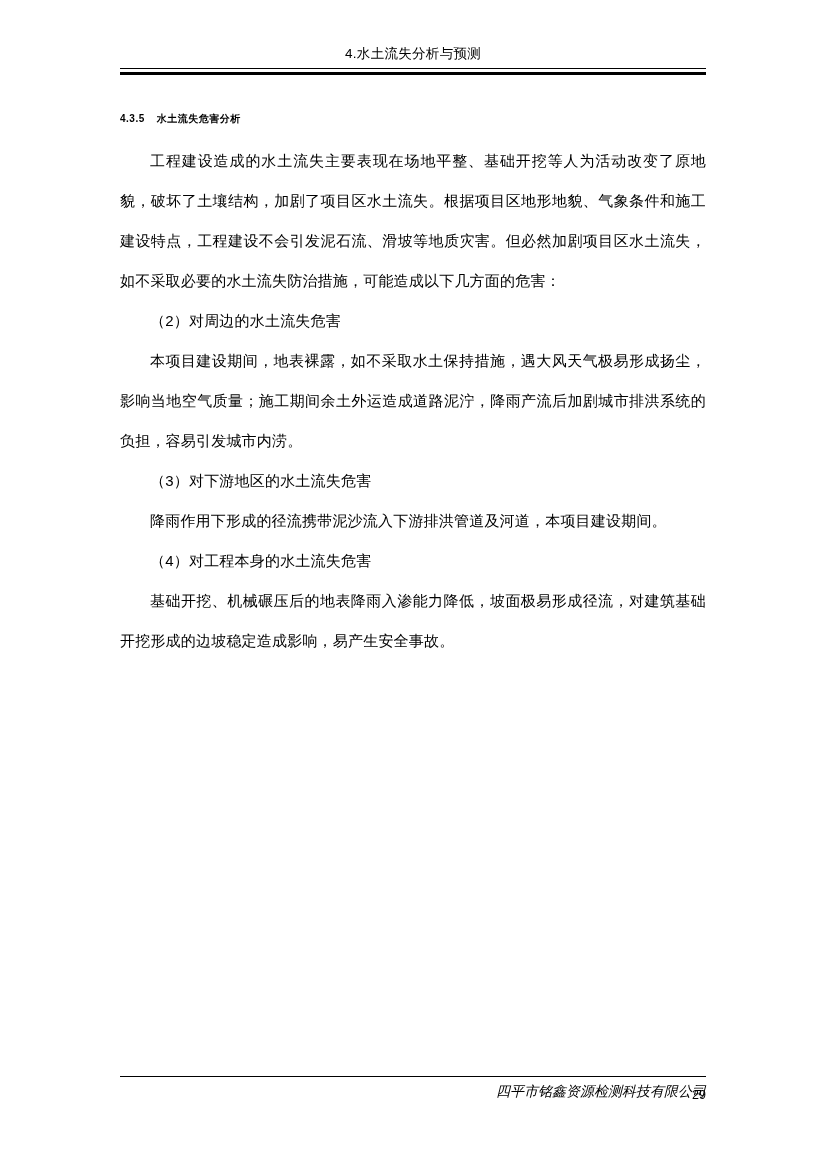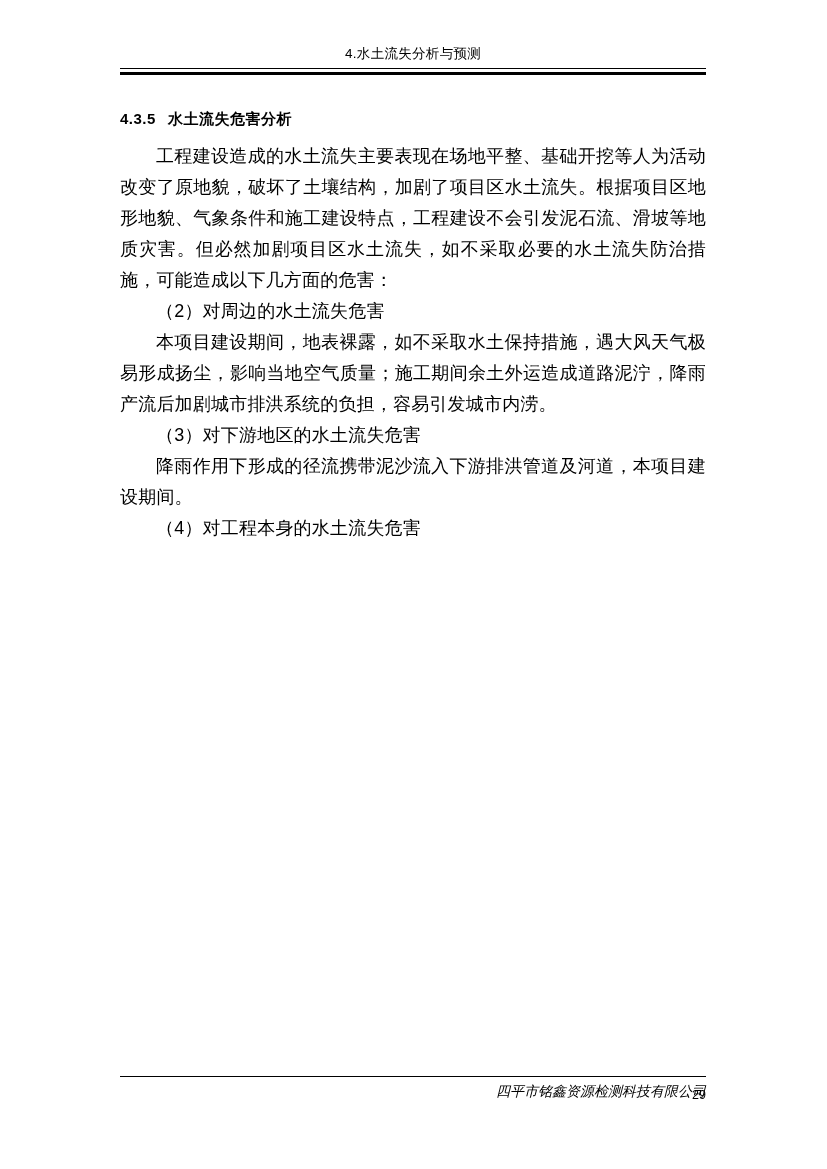--- a/index.html
+++ b/index.html
@@ -52,32 +52,32 @@
   }
 
   
   .content {
     position: absolute;
     left: 120px;
     top: 105px;
     width: 586px;
   }
   .section-heading {
-    font-size: 15px;
+    font-size: 10px;
     font-weight: bold;
     line-height: 28px;
     margin-bottom: 8px;
     letter-spacing: 0.5px;
   }
   .section-heading .num {
     margin-right: 12px;
   }
   p.para {
-    font-size: 18px;
-    line-height: 31px;
+    font-size: 15px;
+    line-height: 40px;
     margin: 0;
     text-align: justify;
     text-justify: inter-ideograph;
     letter-spacing: 0.2px;
   }
   p.indent2 {
     text-indent: 2em;
   }
 
   
@@ -131,20 +131,21 @@
     <div class="section-heading">
       <span class="num">4.3.5</span><span>水土流失危害分析</span>
     </div>
 
     <p class="para indent2">工程建设造成的水土流失主要表现在场地平整、基础开挖等人为活动改变了原地貌，破坏了土壤结构，加剧了项目区水土流失。根据项目区地形地貌、气象条件和施工建设特点，工程建设不会引发泥石流、滑坡等地质灾害。但必然加剧项目区水土流失，如不采取必要的水土流失防治措施，可能造成以下几方面的危害：</p>
     <p class="para indent2">（2）对周边的水土流失危害</p>
     <p class="para indent2">本项目建设期间，地表裸露，如不采取水土保持措施，遇大风天气极易形成扬尘，影响当地空气质量；施工期间余土外运造成道路泥泞，降雨产流后加剧城市排洪系统的负担，容易引发城市内涝。</p>
     <p class="para indent2">（3）对下游地区的水土流失危害</p>
     <p class="para indent2">降雨作用下形成的径流携带泥沙流入下游排洪管道及河道，本项目建设期间。</p>
     <p class="para indent2">（4）对工程本身的水土流失危害</p>
+    <p class="para indent2">基础开挖、机械碾压后的地表降雨入渗能力降低，坡面极易形成径流，对建筑基础开挖形成的边坡稳定造成影响，易产生安全事故。</p>
 
   </div>
 
   <div class="footer-rule"></div>
   <div class="footer">
     <div class="page-number">29</div>
     <div class="footer-right">四平市铭鑫资源检测科技有限公司</div>
   </div>
 
 </div>

